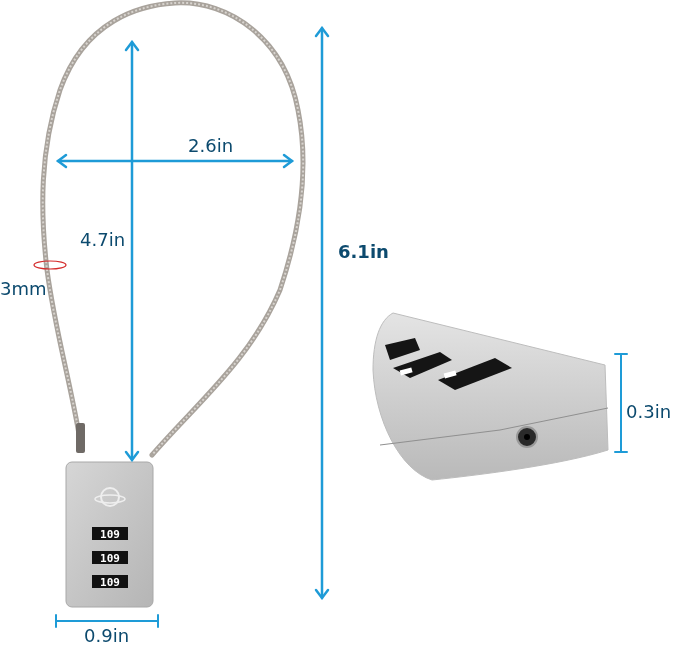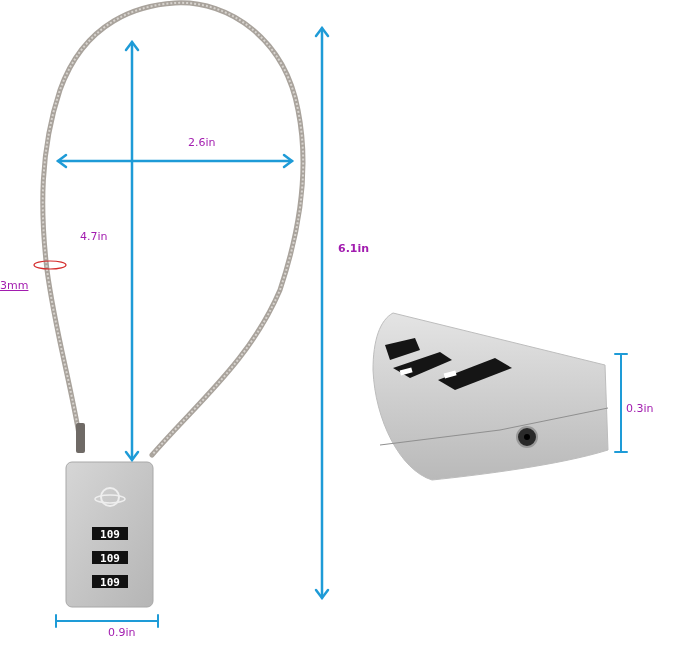--- a/index.html
+++ b/index.html
@@ -1,18 +1,18 @@
 <!DOCTYPE html>
 <html><head>
 <meta charset="utf-8">
 <style>
   html,body{margin:0;padding:0;background:#ffffff;}
   body{width:679px;height:647px;position:relative;overflow:hidden;font-family:"DejaVu Sans","Liberation Sans",sans-serif;}
   svg{position:absolute;left:0;top:0;}
-  .lbl{position:absolute;font-size:11px;color:#a21caf;white-space:nowrap;line-height:1;}
+  .lbl{position:absolute;font-size:18px;color:#0c4a6e;white-space:nowrap;line-height:1;}
 </style>
 </head>
 <body>
 
 <svg width="679" height="647" viewBox="0 0 679 647">
   <defs>
     <linearGradient id="bodyGrad" x1="0" y1="0" x2="1" y2="1">
       <stop offset="0" stop-color="#d6d6d6"></stop>
       <stop offset="1" stop-color="#b5b5b5"></stop>
     </linearGradient>
@@ -86,16 +86,16 @@
     <rect x="400" y="369" width="12" height="5" fill="#fff" transform="rotate(-15 406 371)"></rect>
     <rect x="444" y="372" width="12" height="5" fill="#fff" transform="rotate(-15 450 374)"></rect>
 
     <circle cx="527" cy="437" r="10" fill="#2a2a2a" stroke="#999" stroke-width="2"></circle>
     <circle cx="527" cy="437" r="3" fill="#000"></circle>
   </g>
 </svg>
 
 <div class="lbl" style="left:188px;top:137px;">2.6in</div>
 <div class="lbl" style="left:80px;top:214px;margin-top:17px;">4.7in</div>
-<div class="lbl" style="left:0px;top:280px;text-decoration:underline;">3mm</div>
+<div class="lbl" style="left:0px;top:280px;">3mm</div>
 <div class="lbl" style="left:338px;top:243px;font-weight:bold;">6.1in</div>
-<div class="lbl" style="left:84px;top:627px;margin-left:24px;">0.9in</div>
+<div class="lbl" style="left:84px;top:627px;">0.9in</div>
 <div class="lbl" style="left:626px;top:403px;">0.3in</div>
 
 </body></html>

